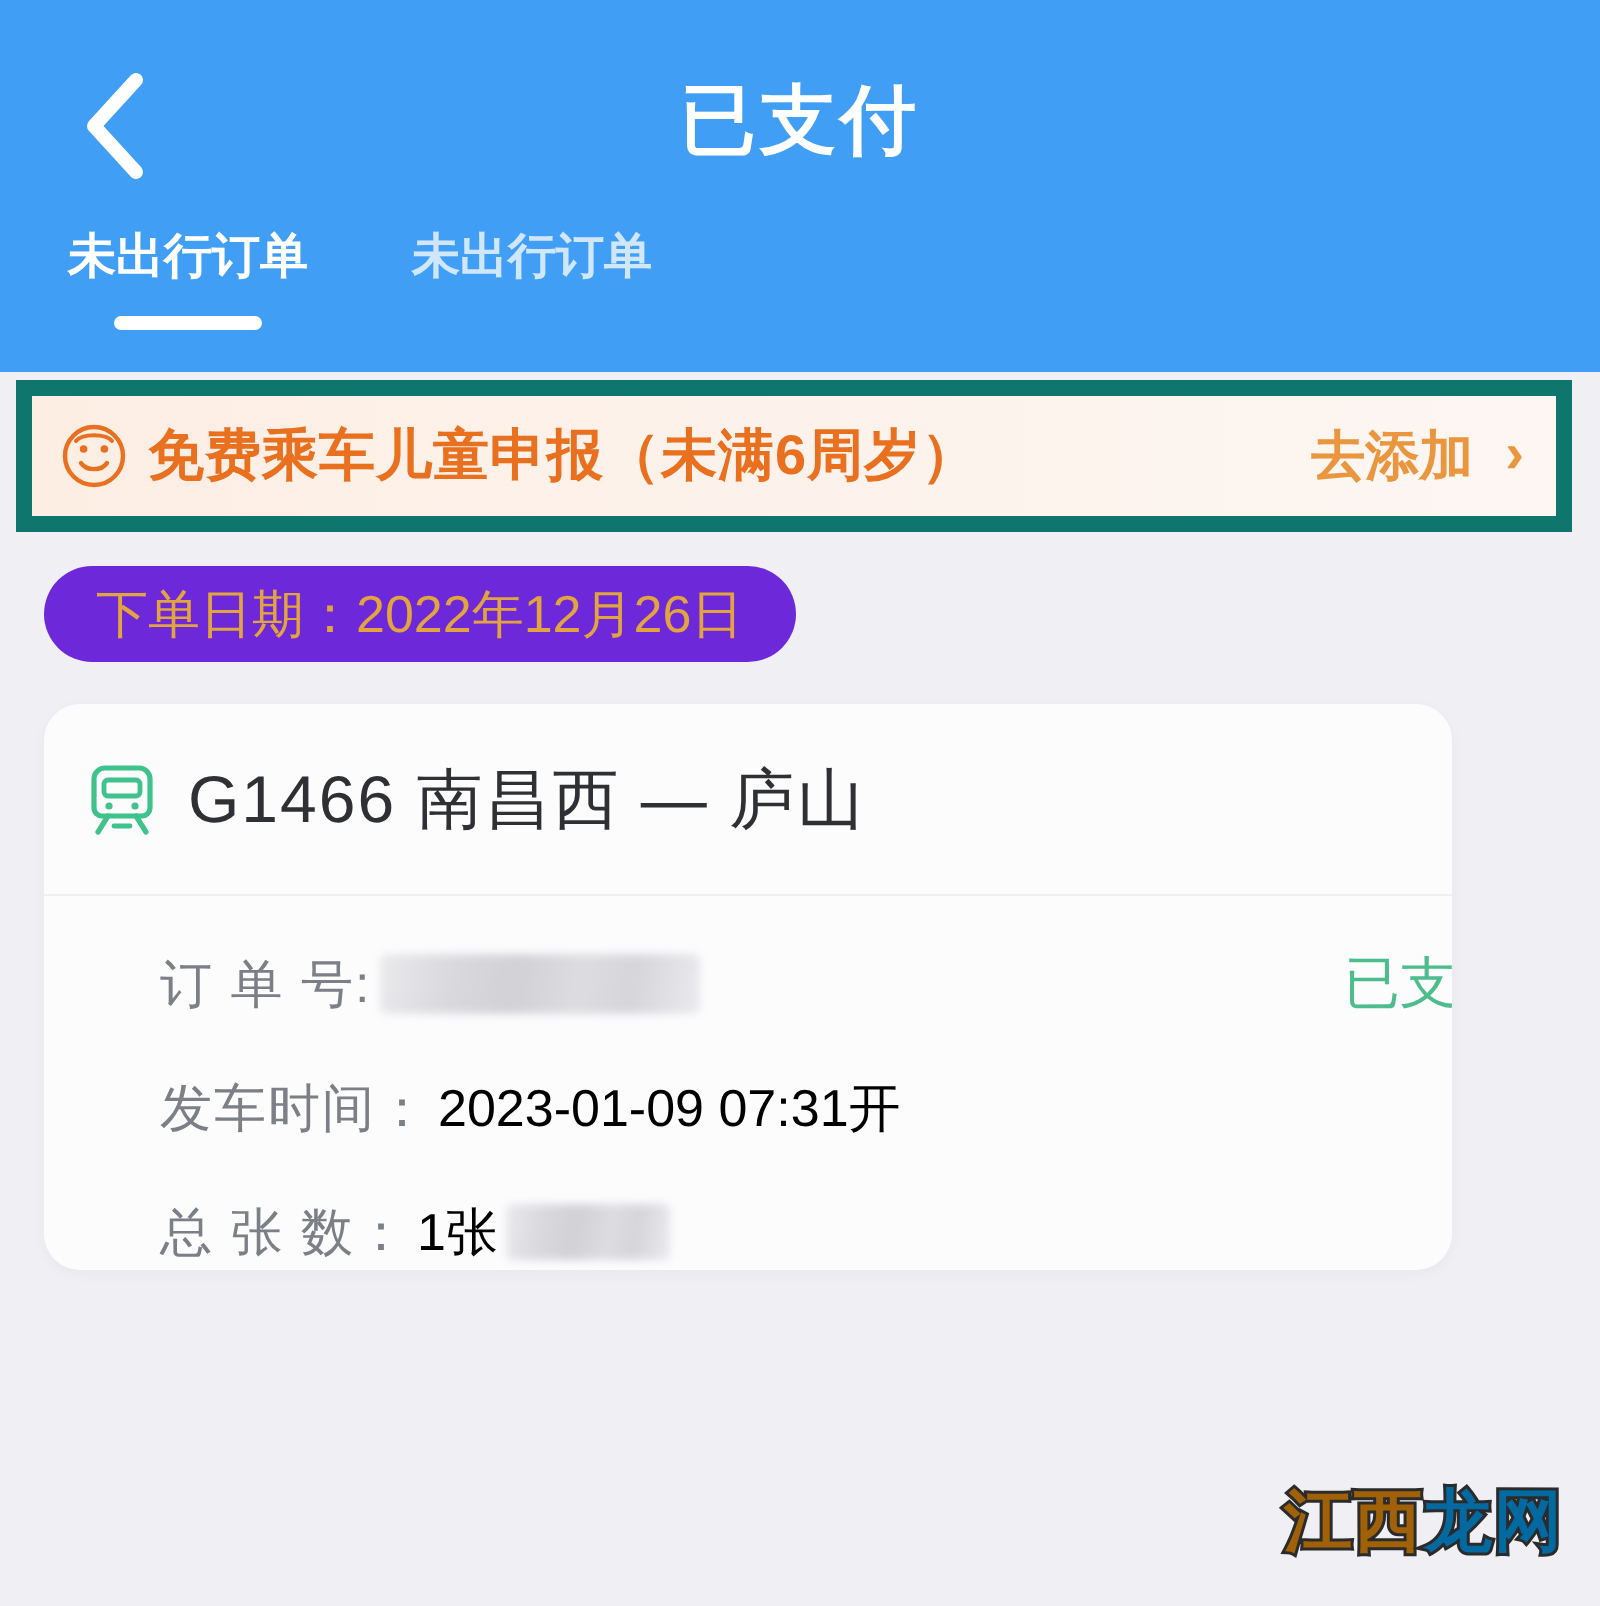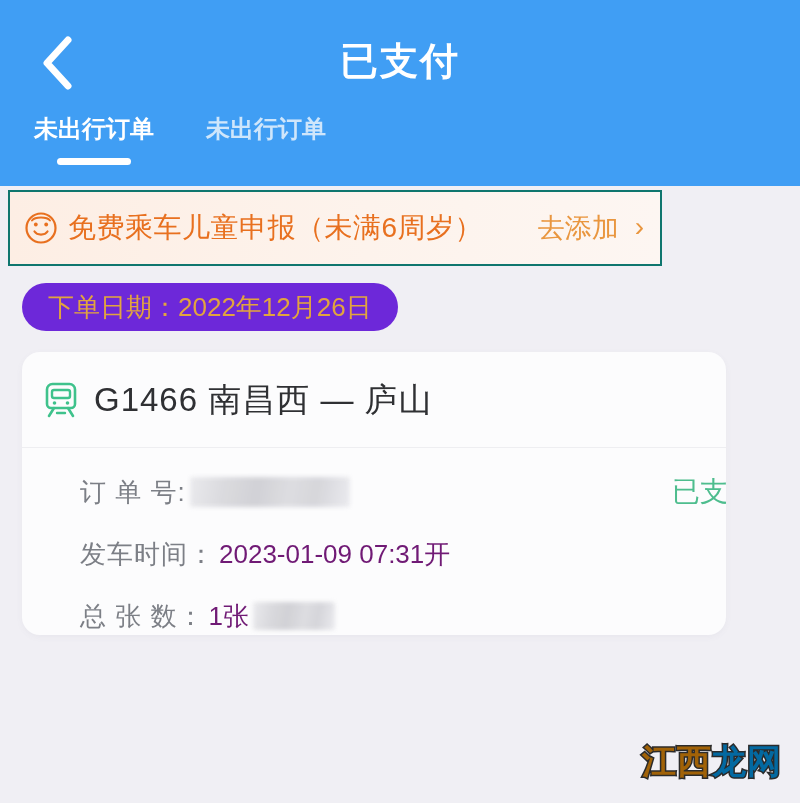--- a/index.html
+++ b/index.html
@@ -89,25 +89,26 @@
   }
   .tab.active .tab-underline {
     background: #ffffff;
   }
 
   
   .annotation-box {
     position: absolute;
     left: 8px;
     top: 190px;
-    width: 654px;
+    width: 778px;
     height: 76px;
-    border: 2px solid #0f766e;
+    border: 8px solid #0f766e;
     box-sizing: border-box;
     background: #fdf4ee;
+    font-weight: bold;
   }
   .child-banner {
     position: absolute;
     left: 0;
     top: 0;
     right: 0;
     bottom: 0;
     display: flex;
     align-items: center;
     background: linear-gradient(90deg, #fdeee4 0%, #fdf3ec 55%, #fdf6f2 100%);
@@ -224,21 +225,21 @@
     margin-bottom: 18px;
   }
   .detail-label {
     color: #7c7f86;
     font-size: 26px;
     line-height: 44px;
     white-space: nowrap;
     letter-spacing: 1px;
   }
   .detail-value {
-    color: #701a75;
+    color: #000000;
     font-size: 26px;
     line-height: 44px;
     white-space: nowrap;
     margin-left: 4px;
   }
   .redacted {
     display: inline-block;
     height: 30px;
     margin-left: 4px;
     border-radius: 3px;

